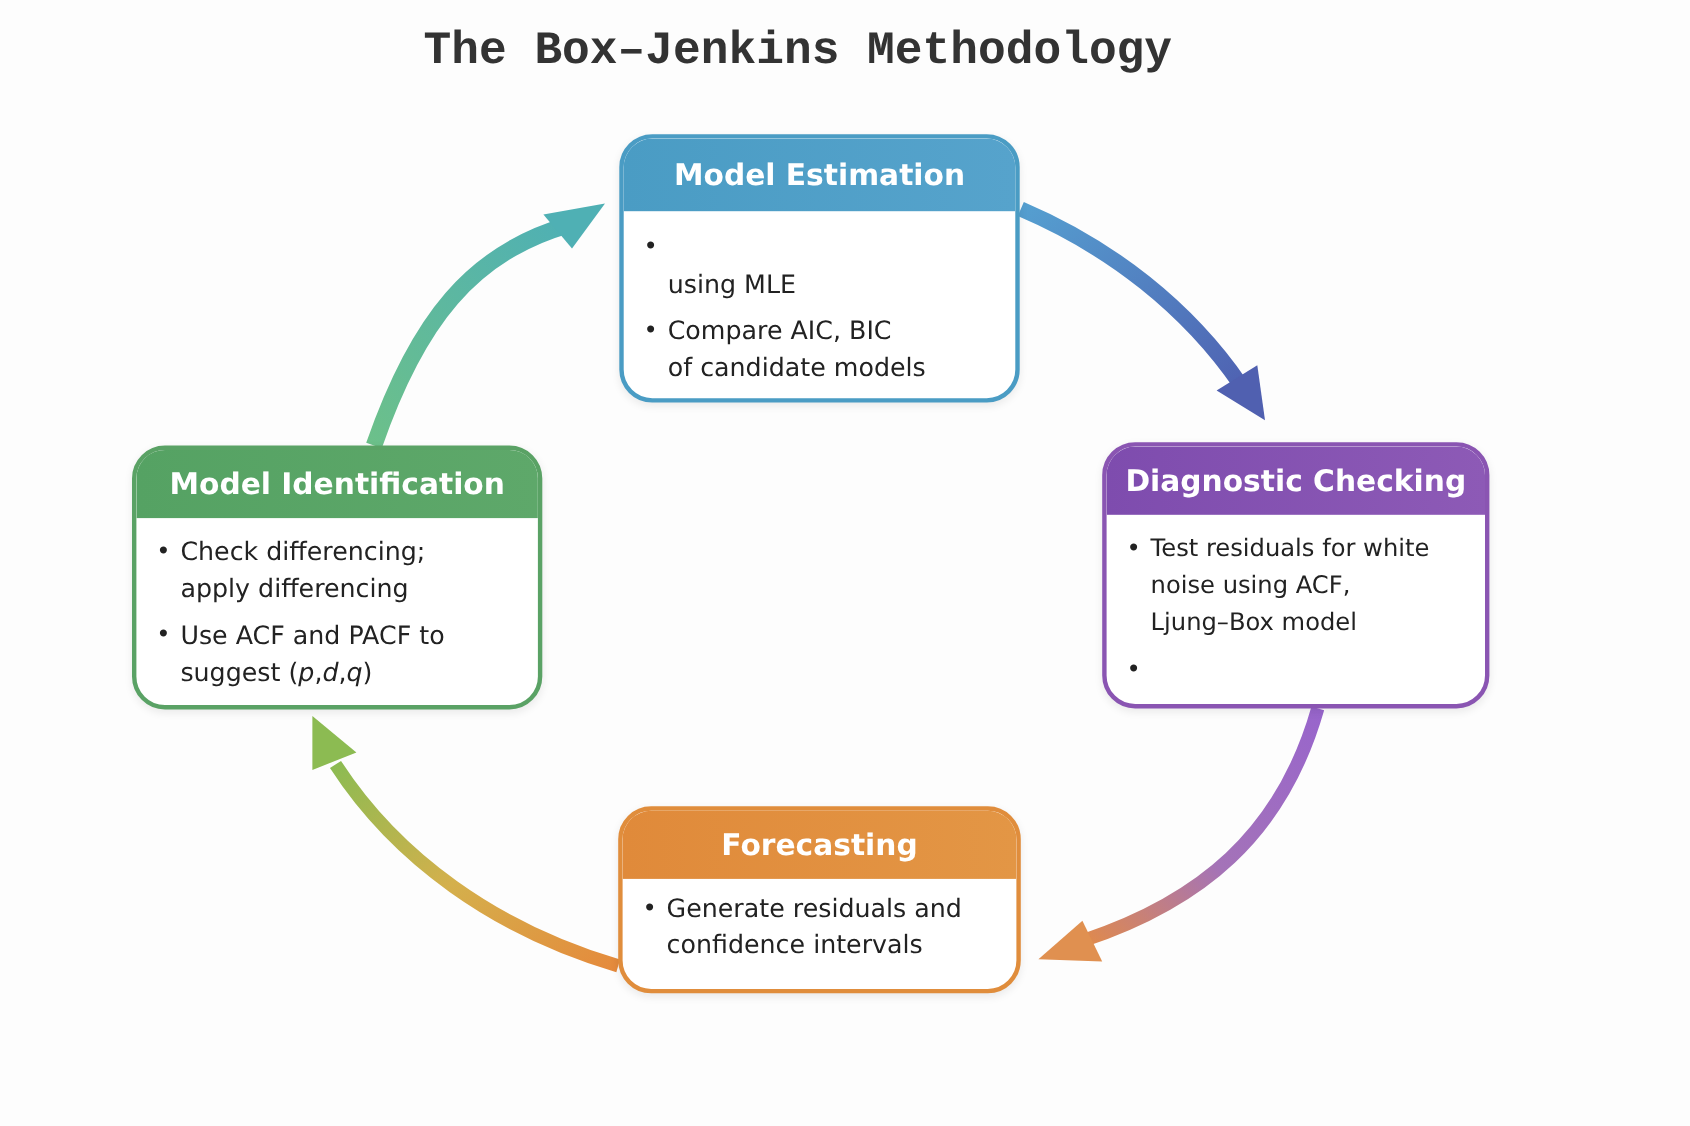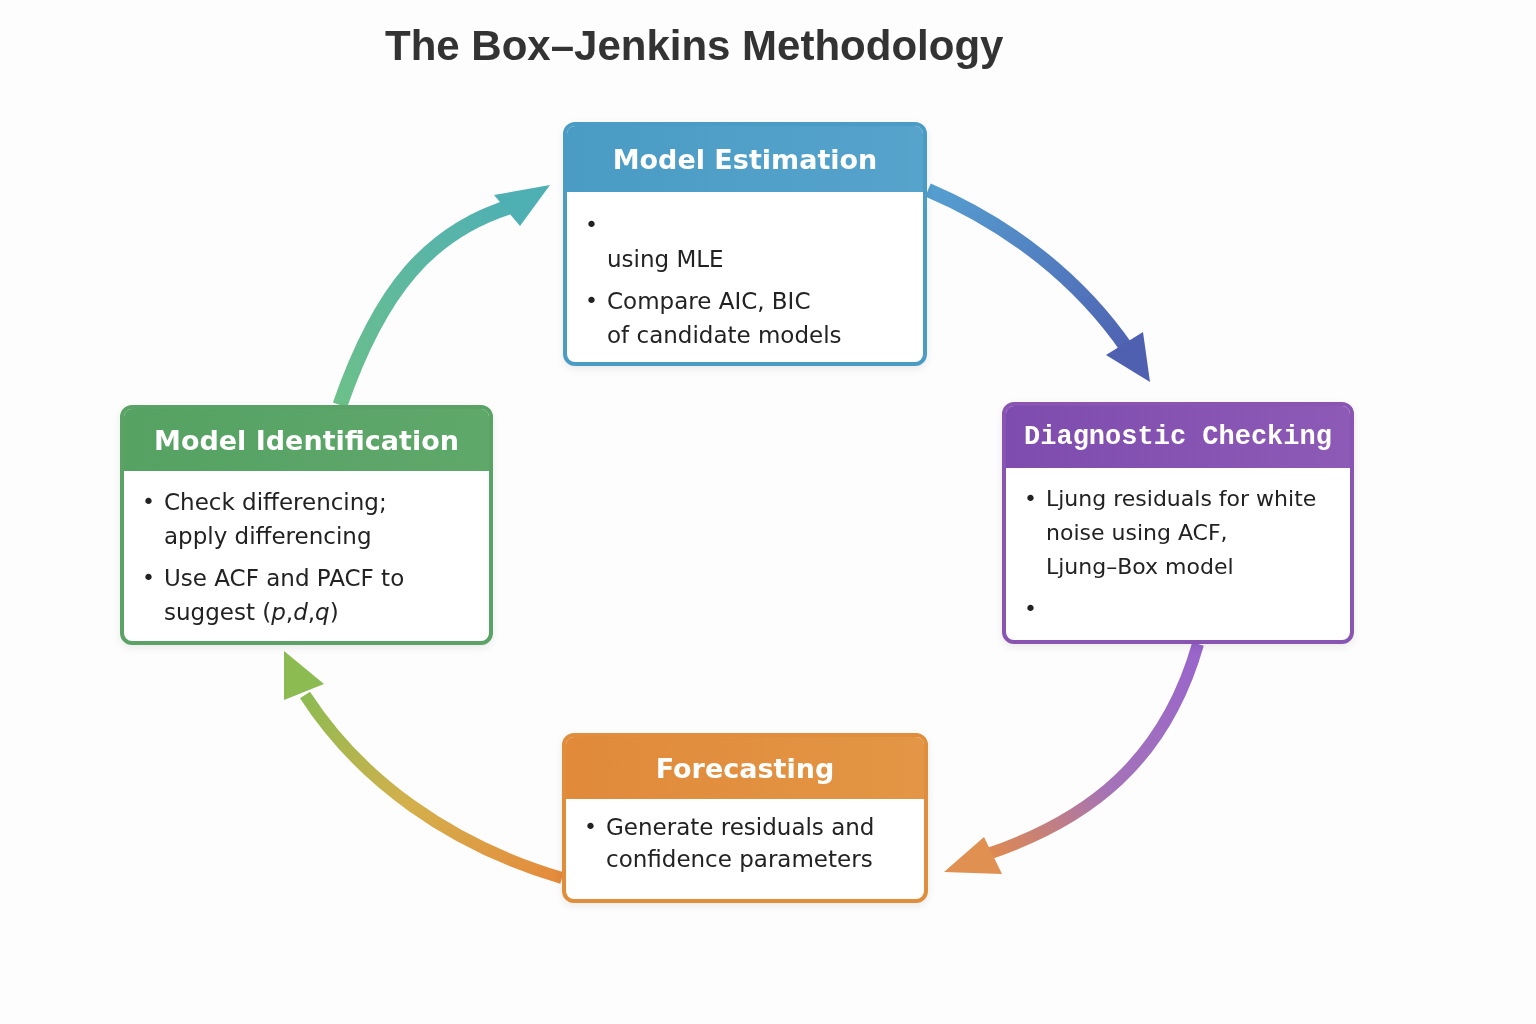--- a/index.html
+++ b/index.html
@@ -5,26 +5,26 @@
   html, body { margin: 0; padding: 0; }
   body {
     width: 1536px; height: 1024px; position: relative; overflow: hidden;
     background: #fdfdfd;
     font-family: "DejaVu Sans", sans-serif;
     color: #222;
   }
   .title {
     position: absolute; left: 385px; top: 22px; width: 700px;
     font-size: 42px; font-weight: bold; color: #333; letter-spacing: 0px;
-    font-family: Liberation Sans, sans-serif;
+    font-family: Liberation Mono, monospace;
   }
   svg.arrows { position: absolute; left: 0; top: 0; }
   .card {
     position: absolute; box-sizing: border-box;
-    border-radius: 12px; background: #fff; overflow: hidden;
+    border-radius: 30px; background: #fff; overflow: hidden;
     border: 4px solid;
     box-shadow: 0 3px 8px rgba(0,0,0,0.08);
   }
   .card .head {
     color: #fff; font-weight: bold; font-size: 27px;
     text-align: center; box-sizing: border-box;
     display: flex; align-items: center; justify-content: center;
     font-family: "DejaVu Sans", sans-serif;
   }
   .card ul { list-style: none; margin: 0; padding: 0; }
@@ -36,21 +36,21 @@
   .card li .bullet {
     position: absolute; left: 18px; top: 0; font-size: 22px;
   }
   .card li em { font-style: italic; }
 
   #card-est { left: 563px; top: 122px; width: 364px; height: 244px; border-color: #4a9cc4; }
   #card-est .head { height: 66px; background: linear-gradient(90deg,#4a9cc4,#56a3cc); }
   #card-est ul { padding-top: 16px; }
 
   #card-diag { left: 1002px; top: 402px; width: 352px; height: 242px; border-color: #8a55b2; }
-  #card-diag .head { height: 62px; background: linear-gradient(90deg,#7e4cae,#8d5ab6); font-family: Liberation Mono, monospace; }
+  #card-diag .head { height: 62px; background: linear-gradient(90deg,#7e4cae,#8d5ab6); }
   #card-diag ul { padding-top: 14px; }
   #card-diag li { font-size: 22px; }
 
   #card-ident { left: 120px; top: 405px; width: 373px; height: 240px; border-color: #5aa265; }
   #card-ident .head { height: 62px; background: linear-gradient(90deg,#55a263,#5ea86a); }
   #card-ident ul { padding-top: 14px; }
 
   #card-fore { left: 562px; top: 733px; width: 366px; height: 170px; border-color: #e08d3c; }
   #card-fore .head { height: 62px; background: linear-gradient(90deg,#e08a3a,#e39645); }
   #card-fore ul { padding-top: 12px; }
@@ -110,21 +110,21 @@
       <span>of candidate models</span>
     </li>
   </ul>
 </div>
 
 <div class="card" id="card-diag">
   <div class="head">Diagnostic Checking</div>
   <ul>
     <li>
       <span class="bullet">•</span>
-      <span>Ljung residuals for white</span><br>
+      <span>Test residuals for white</span><br>
       <span>noise using ACF,</span><br>
       <span>Ljung–Box model</span>
     </li>
     <li>
       <span class="bullet">•</span>
     </li>
   </ul>
 </div>
 
 <div class="card" id="card-ident">
@@ -142,16 +142,16 @@
     </li>
   </ul>
 </div>
 
 <div class="card" id="card-fore">
   <div class="head">Forecasting</div>
   <ul>
     <li>
       <span class="bullet">•</span>
       <span>Generate residuals and</span><br>
-      <span>confidence parameters</span>
+      <span>confidence intervals</span>
     </li>
   </ul>
 </div>
 
 </body></html>

